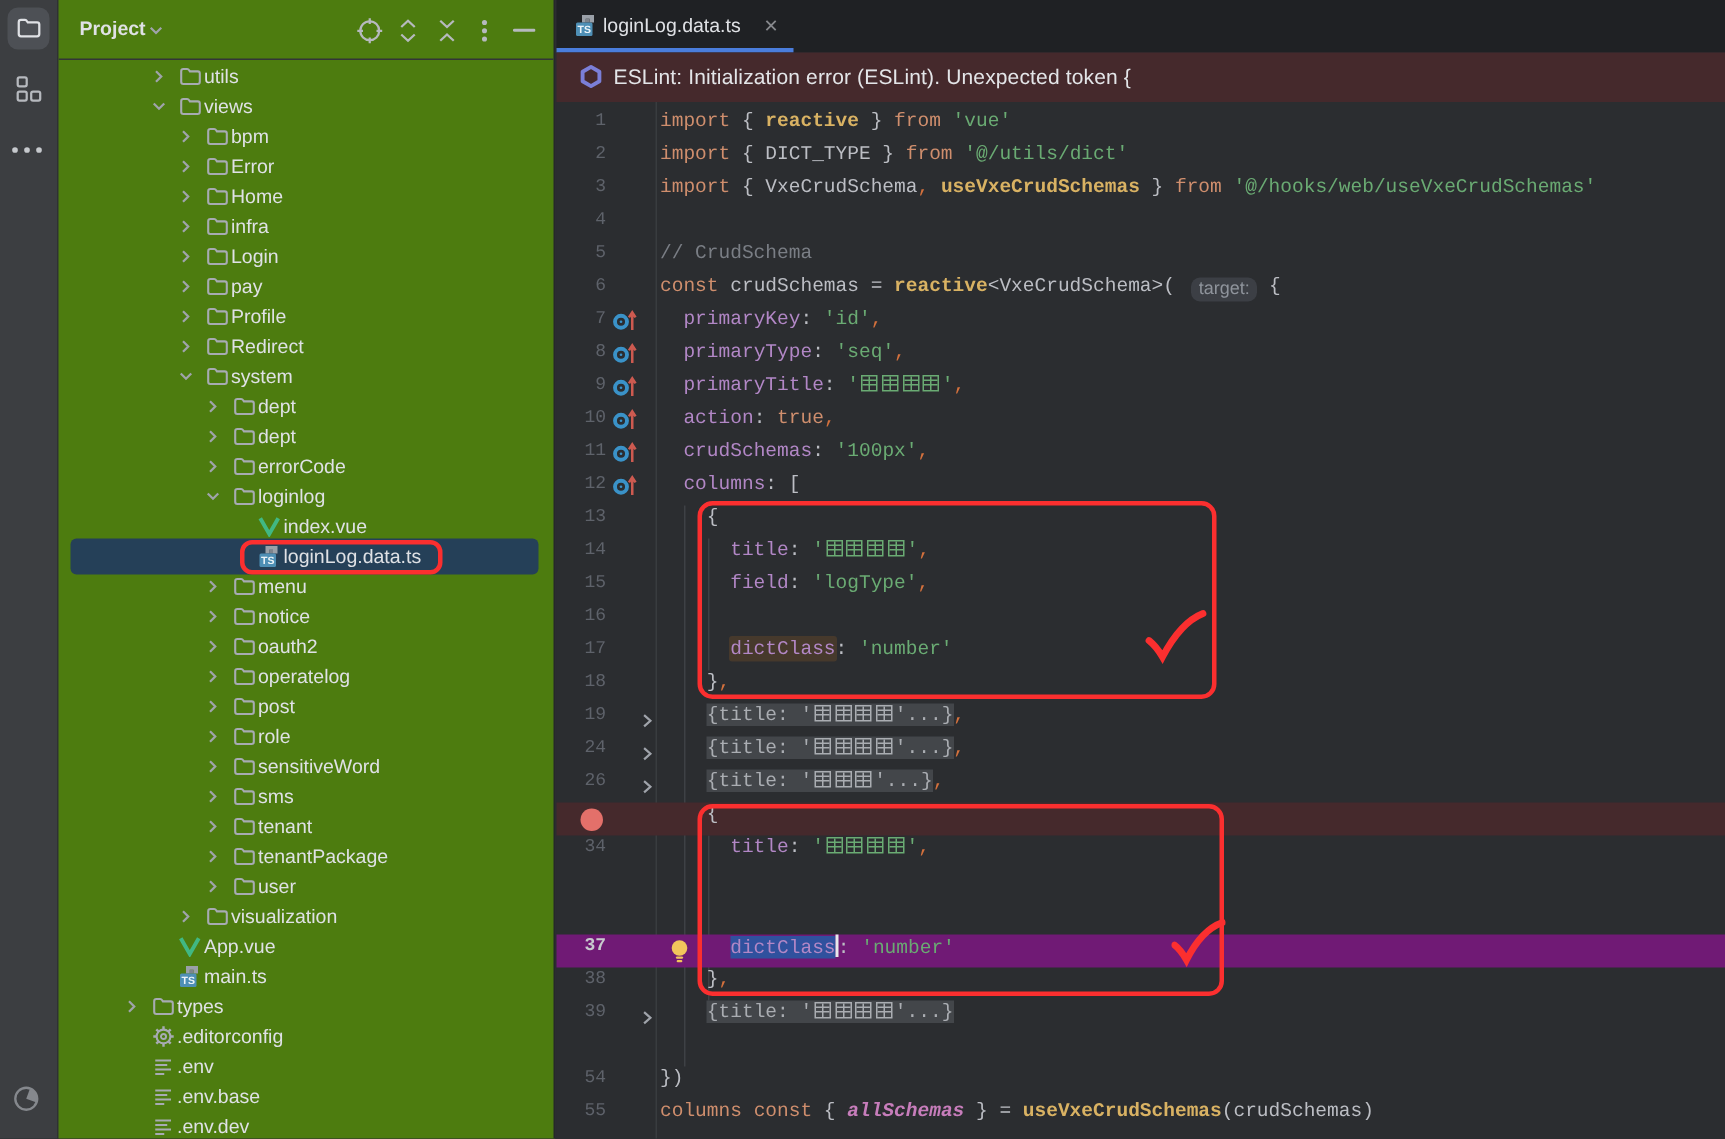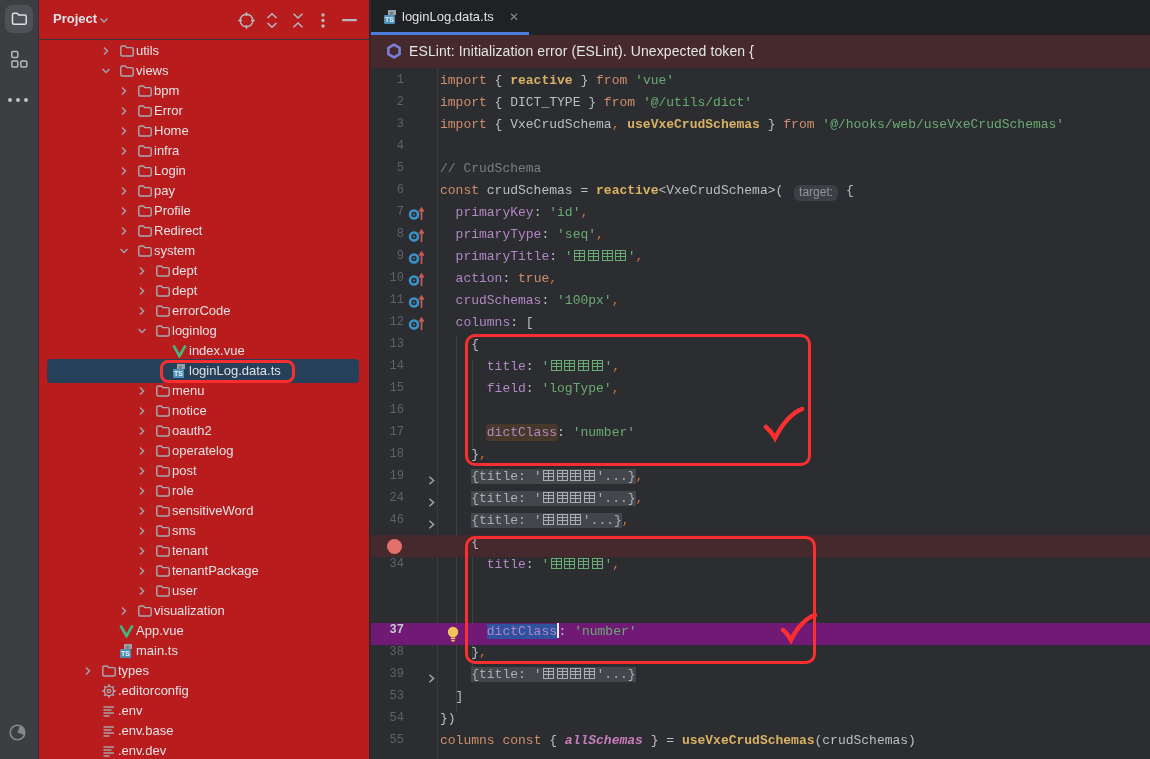--- a/index.html
+++ b/index.html
@@ -1,20 +1,20 @@
 <!DOCTYPE html>
 <html><head><meta charset="utf-8"><style>
 *{margin:0;padding:0;box-sizing:border-box}
 html,body{width:1150px;height:759px;overflow:hidden;background:#2b2d30;font-family:"Liberation Sans",sans-serif}
 b{font-weight:normal}
 
 #side{position:absolute;left:0;top:0;width:39px;height:759px;background:#3c3e41;border-right:1px solid #2f3133}
 #side .btn{position:absolute;left:5px;top:5px;width:28px;height:28px;background:#4d5055;border-radius:7px}
 
-#tree{position:absolute;left:39px;top:0;width:331px;height:759px;background:#b91c1c;border-right:1px solid #26282a;overflow:hidden}
+#tree{position:absolute;left:39px;top:0;width:331px;height:759px;background:#4d7c0f;border-right:1px solid #26282a;overflow:hidden}
 #thead{position:absolute;left:0;top:0;width:100%;height:40px;border-bottom:1px solid #333537}
 #thead .cap{position:absolute;left:14px;top:11px;font-size:13px;font-weight:bold;color:#dfe1e5}
 .tic{position:absolute}
 .tt{position:absolute;height:20px;line-height:20px;font-size:13px;color:#dfe1e5;white-space:pre}
 .trsel{position:absolute;left:8px;width:312px;height:24px;background:#254058;border-radius:4px}
 
 #ed{position:absolute;left:371px;top:0;width:779px;height:759px;background:#2b2d30}
 #tabs{position:absolute;left:0;top:0;width:100%;height:35px;background:#1f2124}
 #tabline{position:absolute;left:0;top:32px;width:158px;height:3px;background:#4a7ddc}
 #tabname{position:absolute;left:31px;top:9px;font-size:13px;color:#dfe1e5}
@@ -468,21 +468,21 @@
     </div>
 <div class="ln" style="top:469px">
       <span class="no">19</span>
       <span class="src">    <span class="fold">{title: '<i class="cj fc"></i><i class="cj fc"></i><i class="cj fc"></i><i class="cj fc"></i>'...}</span><b class="c">,</b></span>
     </div>
 <div class="ln" style="top:491px">
       <span class="no">24</span>
       <span class="src">    <span class="fold">{title: '<i class="cj fc"></i><i class="cj fc"></i><i class="cj fc"></i><i class="cj fc"></i>'...}</span><b class="c">,</b></span>
     </div>
 <div class="ln" style="top:513px">
-      <span class="no">46</span>
+      <span class="no">26</span>
       <span class="src">    <span class="fold">{title: '<i class="cj fc"></i><i class="cj fc"></i><i class="cj fc"></i>'...}</span><b class="c">,</b></span>
     </div>
 <div class="ln bprow" style="top:535px">
       <span class="no"></span>
       <span class="src">    {</span>
     </div>
 <div class="ln" style="top:557px">
       <span class="no">34</span>
       <span class="src">      <b class="p">title</b>: <b class="s">'<i class="cj "></i><i class="cj "></i><i class="cj "></i><i class="cj "></i>'</b><b class="c">,</b></span>
     </div>
@@ -490,24 +490,20 @@
       <span class="no cur">37</span>
       <span class="src">      <b class="p sel">dictClass</b><span class="caret"></span>: <b class="s">'number'</b></span>
     </div>
 <div class="ln" style="top:645px">
       <span class="no">38</span>
       <span class="src">    }<b class="c">,</b></span>
     </div>
 <div class="ln" style="top:667px">
       <span class="no">39</span>
       <span class="src">    <span class="fold">{title: '<i class="cj fc"></i><i class="cj fc"></i><i class="cj fc"></i><i class="cj fc"></i>'...}</span></span>
-    </div>
-<div class="ln" style="top:689px">
-      <span class="no">53</span>
-      <span class="src">  ]</span>
     </div>
 <div class="ln" style="top:711px">
       <span class="no">54</span>
       <span class="src">})</span>
     </div>
 <div class="ln" style="top:733px">
       <span class="no">55</span>
       <span class="src"><b class="k">columns</b> <b class="k">const</b> { <b class="it">allSchemas</b> } = <b class="f">useVxeCrudSchemas</b>(crudSchemas)</span>
     </div>
 <svg class="gic" style="left:34px;top:205px" width="22" height="16" viewBox="0 0 22 16">

